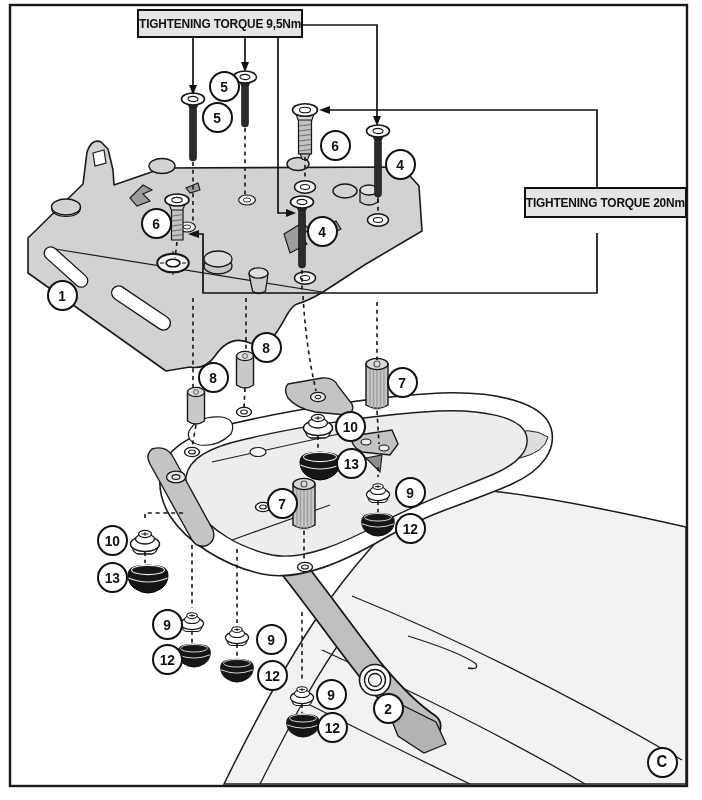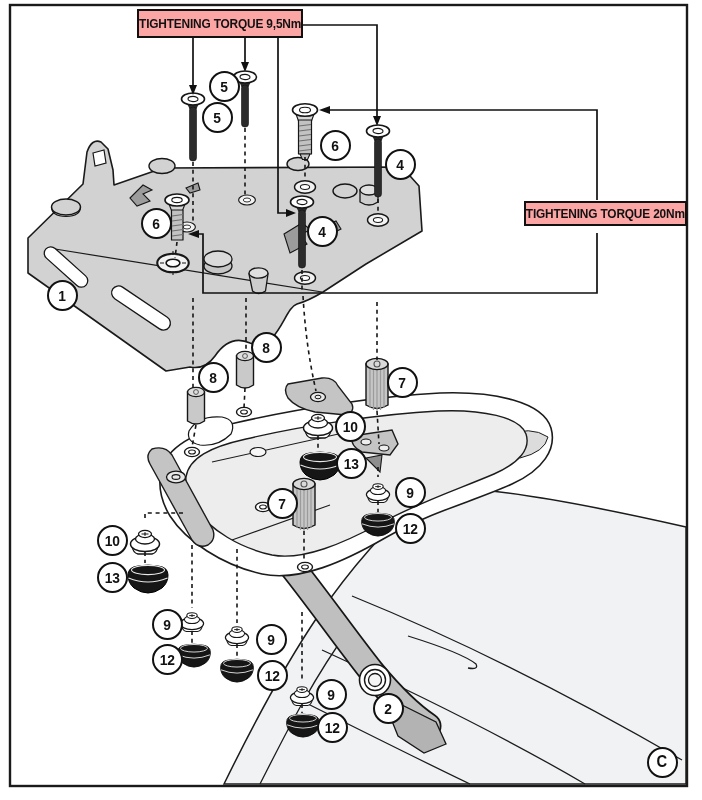--- a/index.html
+++ b/index.html
@@ -1,20 +1,20 @@
 <!DOCTYPE html>
 <html><head>
 <meta charset="utf-8">
 <style>
   html,body{margin:0;padding:0;background:#fff;}
   .scene{position:relative;width:702px;height:800px;background:#fff;overflow:hidden;
          font-family:"Liberation Sans",sans-serif;color:#111;}
   .scene svg{position:absolute;left:0;top:0;}
   .tq-box{position:absolute;display:flex;align-items:center;justify-content:center;
-          background:#fca5a5;border:2.4px solid #111;box-sizing:border-box;
+          background:#e5e5e5;border:2.4px solid #111;box-sizing:border-box;
           font-weight:700;font-size:13.5px;white-space:nowrap;z-index:5;}
   .tq-box .tq-txt{display:inline-block;transform:scaleX(.88);letter-spacing:-.2px;}
   .co{position:absolute;width:31px;height:31px;border-radius:50%;border:2.3px solid #111;
       background:#fff;box-sizing:border-box;display:flex;align-items:center;justify-content:center;
       font-weight:700;font-size:15px;z-index:6;}
   .co .co-txt{display:inline-block;transform:scaleX(.92);}
 </style>
 </head>
 <body>
 
@@ -242,21 +242,21 @@
     <path d="M330 110 H597 V200"></path>
         <path d="M330 106 L330 114 L319 110 Z" fill="#111" stroke="none"></path>
     <path d="M597 233 V293 H203 V234 H199"></path>
         <path d="M199 230 L199 238 L188 234 Z" fill="#111" stroke="none"></path>
   </g>
 </svg>
 
 <div class="tq-box" style="left:137px;top:9px;width:166px;height:29px;">
   <span class="tq-txt">TIGHTENING TORQUE 9,5Nm</span>
 </div>
-<div class="tq-box" style="left:524px;top:201px;width:163px;height:25px;">
+<div class="tq-box" style="left:524px;top:187px;width:163px;height:31px;">
   <span class="tq-txt">TIGHTENING TORQUE 20Nm</span>
 </div>
 
 <div class="co" style="left:46.5px;top:279.5px;">
       <span class="co-txt">1</span>
     </div>
 <div class="co" style="left:372.5px;top:692.5px;">
       <span class="co-txt">2</span>
     </div>
 <div class="co" style="left:384.5px;top:148.5px;">

